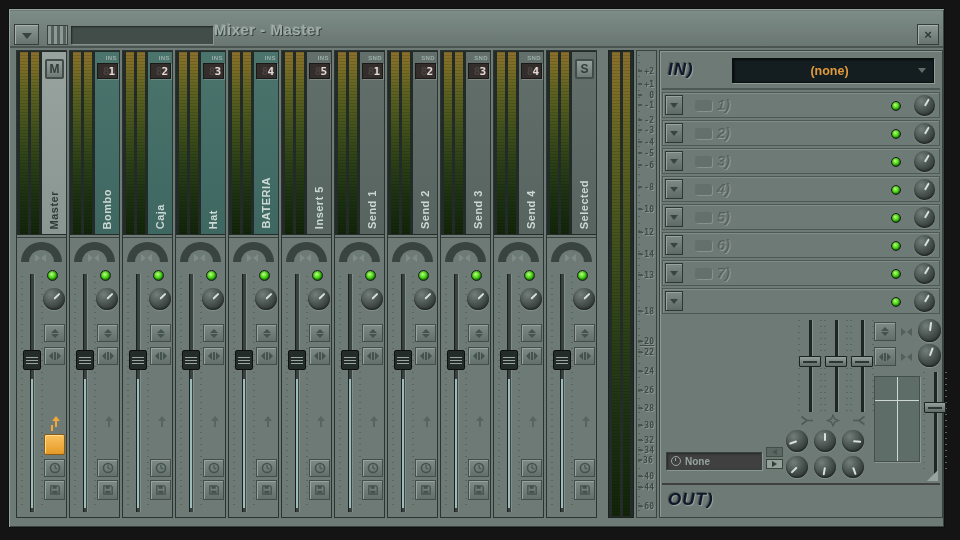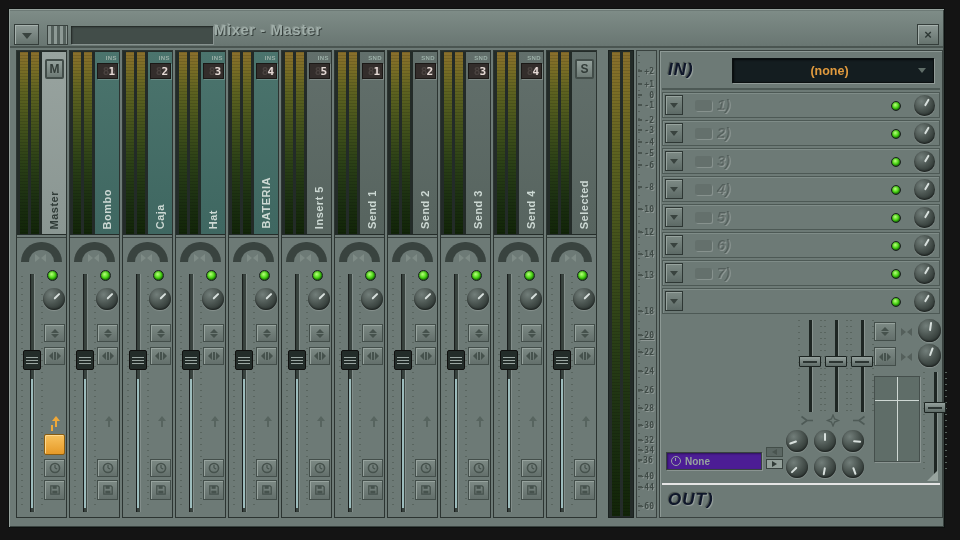--- a/index.html
+++ b/index.html
@@ -196,37 +196,37 @@
   .props .spk{left:212px;top:31px;width:22px;height:19px;flex-direction:row;gap:1px;}
   .props .bowtie .tri-r{border-left-color:#545f5b;} .props .bowtie .tri-l{border-right-color:#545f5b;}
   .bw1{left:239px;top:12px;} .bw2{left:239px;top:37px;}
   .pk1{left:256px;top:3px;width:23px;height:23px;--rot:8deg;}
   .pk2{left:256px;top:28px;width:23px;height:23px;--rot:20deg;}
   .xy-pad{position:absolute;left:212px;top:60px;width:46px;height:86px;background:#5f6d68;
     border:1px solid #454f4c;box-shadow:1px 1px 0 rgba(255,255,255,.2);}
   .xy-v{position:absolute;left:22px;top:0;bottom:0;width:1px;background:#cfd8d4;}
   .xy-h{position:absolute;left:0;right:0;top:23px;height:1px;background:#cfd8d4;}
   .vslider.sr{left:261px;top:56px;height:102px;}
-  .none-combo{position:absolute;left:4px;top:136px;width:96px;height:18px;background:#4c1d95;
+  .none-combo{position:absolute;left:4px;top:136px;width:96px;height:18px;background:#404040;
     border:1px solid #39423f;box-shadow:inset 1px 1px 2px rgba(0,0,0,.4), 1px 1px 0 rgba(255,255,255,.2);
     display:flex;align-items:center;gap:4px;padding:0 4px;}
   .clock-ico{width:10px;height:10px;border:1.5px solid #9aa6a2;border-radius:50%;position:relative;}
   .clock-ico::after{content:'';position:absolute;left:3px;top:1px;width:1px;height:3px;background:#9aa6a2;}
   .none-combo .nval{flex:1;font-size:10px;font-weight:bold;color:#97a49e;}
   .none-combo .carrow{margin-right:0;border-top-color:#6f7d78;}
   .abtn{position:absolute;width:17px;height:10px;display:flex;align-items:center;justify-content:center;}
   .abtn.prev{left:104px;top:131px;background:#5b6763;border:1px solid #434e49;}
   .abtn.next{left:104px;top:143px;background:#93a09a;border:1px solid #39433f;}
   .abtn .al{width:0;height:0;border-top:3px solid transparent;border-bottom:3px solid transparent;
     border-right:5px solid #49544f;}
   .abtn .ar{width:0;height:0;border-top:3px solid transparent;border-bottom:3px solid transparent;
     border-left:5px solid #323c38;}
   .grip-tri{position:absolute;right:2px;bottom:0;width:0;height:0;
     border-left:11px solid transparent;border-bottom:11px solid #98a49f;}
-  .out-row{position:absolute;left:2px;top:432px;right:2px;height:34px;border-top:2px solid #e5e5e5;text-align:right;}
+  .out-row{position:absolute;left:2px;top:432px;right:2px;height:34px;border-top:2px solid #404040;text-align:right;}
   .out-row .emboss{position:absolute;left:6px;top:5px;}
   .out-combo{left:70px;top:4px;width:204px;height:25px;background:#0d1517;}
   .out-combo .cval{color:#eef3f4;}
 </style>
 </head>
 <body>
 
 <div class="window"></div>
 
 <div class="titlebar">
@@ -898,21 +898,21 @@
     <div class="scale-row" style="top: 75px;">-3</div>
     <div class="scale-row" style="top: 87px;">-4</div>
     <div class="scale-row" style="top: 98px;">-5</div>
     <div class="scale-row" style="top: 110px;">-6</div>
     <div class="scale-row" style="top: 132px;">-8</div>
     <div class="scale-row" style="top: 154px;">-10</div>
     <div class="scale-row" style="top: 177px;">-12</div>
     <div class="scale-row" style="top: 199px;">-14</div>
     <div class="scale-row" style="top: 220px;">-13</div>
     <div class="scale-row" style="top: 256px;">-18</div>
-    <div class="scale-row" style="top: 280px; text-decoration: underline;">-20</div>
+    <div class="scale-row" style="top: 286px; text-decoration: underline;">-20</div>
     <div class="scale-row" style="top: 297px;">-22</div>
     <div class="scale-row" style="top: 316px;">-24</div>
     <div class="scale-row" style="top: 335px;">-26</div>
     <div class="scale-row" style="top: 353px;">-28</div>
     <div class="scale-row" style="top: 370px;">-30</div>
     <div class="scale-row" style="top: 385px;">-32</div>
     <div class="scale-row" style="top: 395px;">-34</div>
     <div class="scale-row" style="top: 405px; text-align: center;">-36</div>
     <div class="scale-row" style="top: 421px;">-40</div>
     <div class="scale-row" style="top: 432px;">-44</div>

